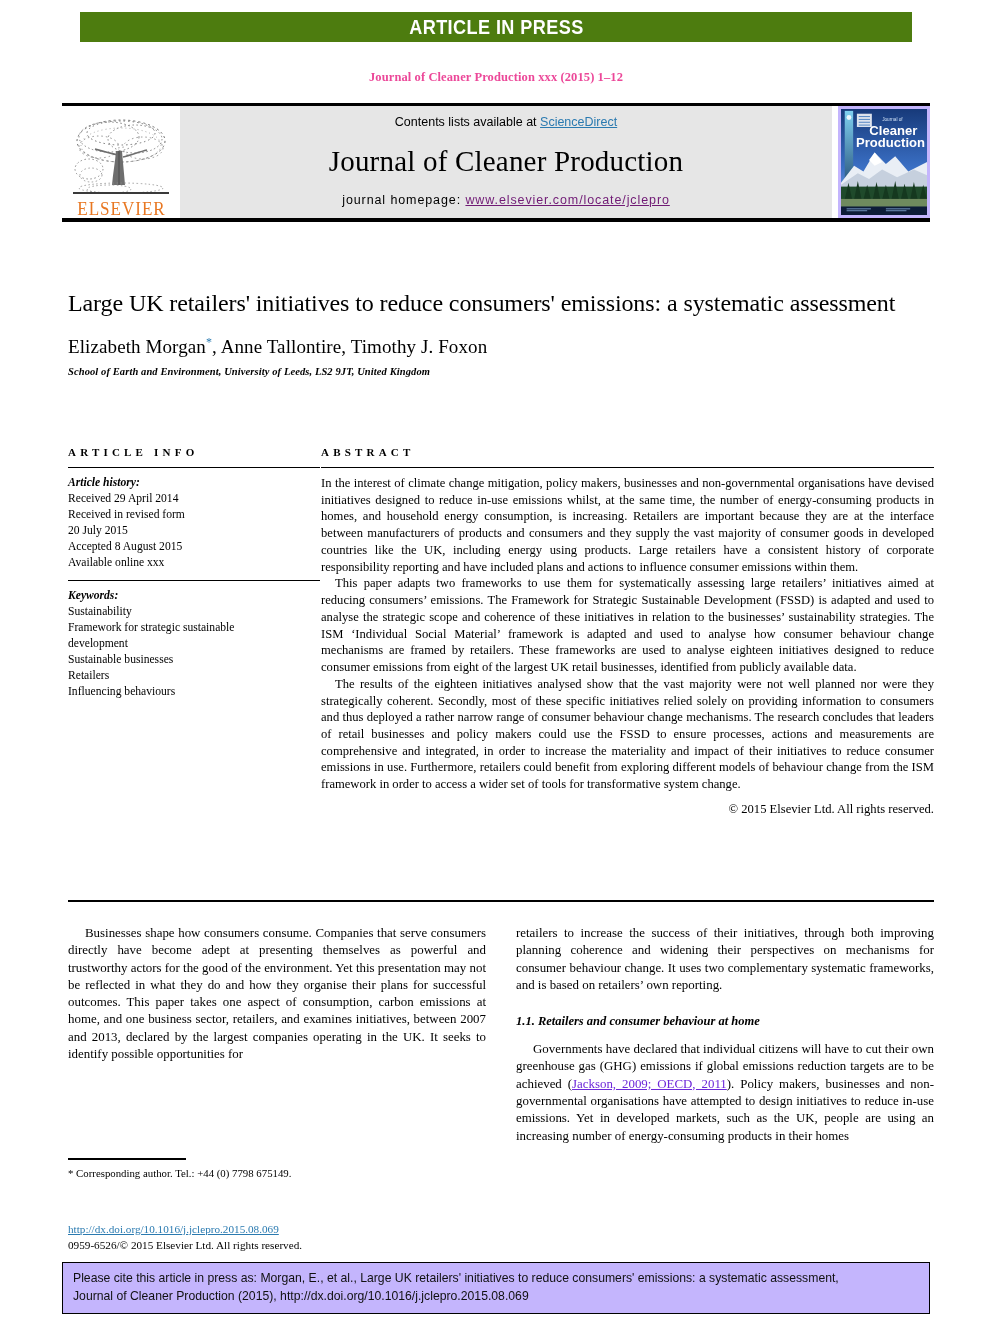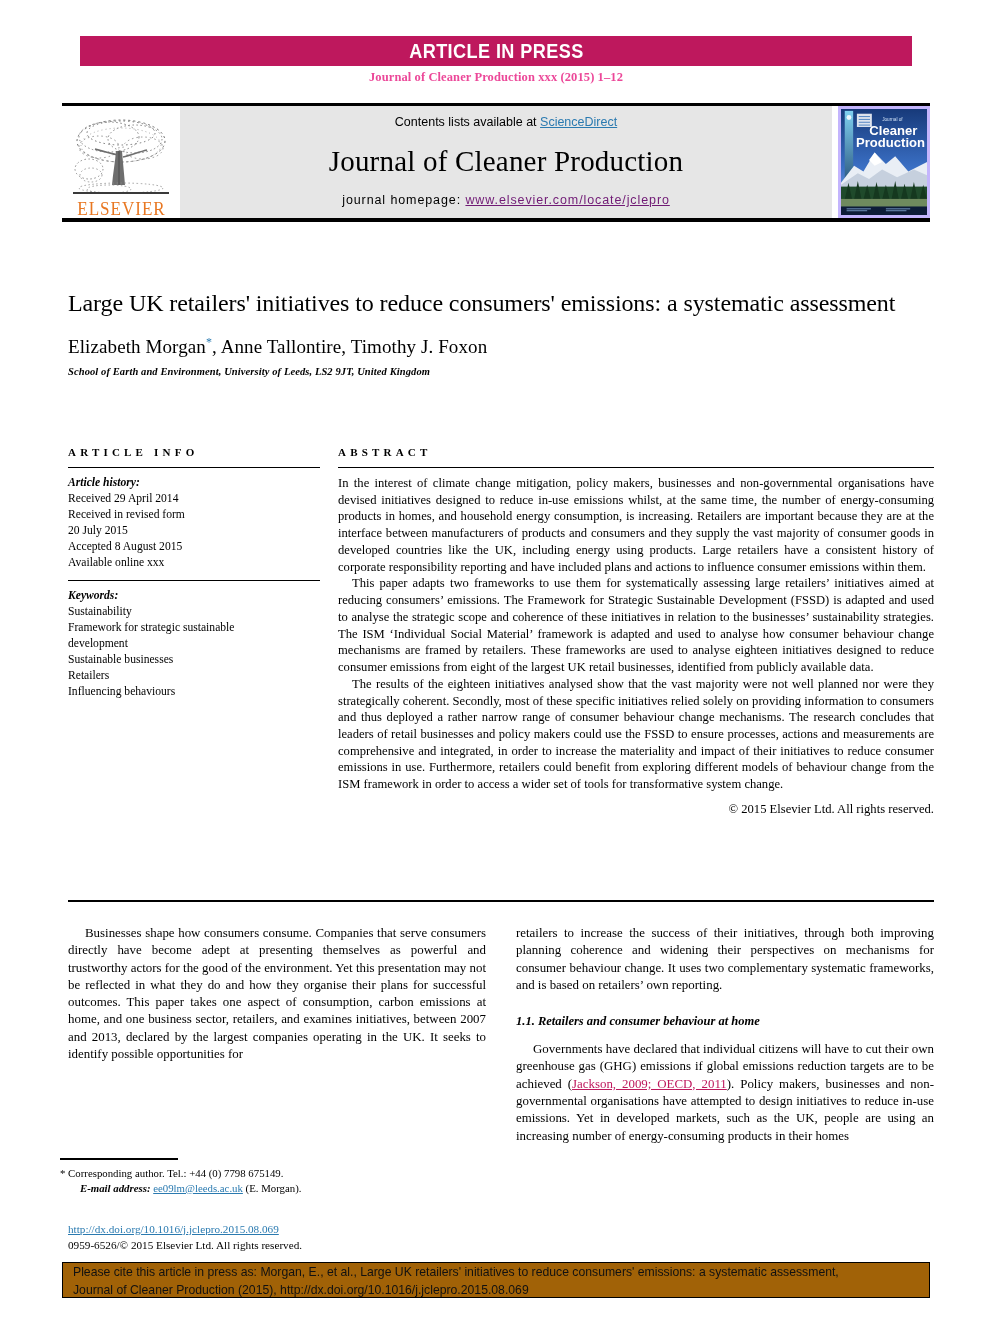--- a/index.html
+++ b/index.html
@@ -16,25 +16,24 @@
     overflow: hidden;
   }
 
   
   .aip-banner {
     position: absolute;
     left: 80px;
     top: 12px;
     width: 832px;
     height: 30px;
-    background: #be185d;
+    background: #4d7c0f;
     display: flex;
     align-items: center;
     justify-content: center;
-    margin-top: 24px;
   }
   .aip-banner .aip-text {
     font-family: "Liberation Sans", sans-serif;
     font-weight: bold;
     font-size: 21px;
     letter-spacing: 0.5px;
     color: #ffffff;
     transform: scaleX(0.86);
   }
 
@@ -169,21 +168,21 @@
     letter-spacing: 0.1px;
   }
 
   
   .info-abstract {
     position: absolute;
     left: 68px;
     top: 446px;
     width: 866px;
     display: flex;
-    gap: 18px;
+    gap: 1px;
   }
   .col-info { width: 252px; flex: 0 0 252px; }
   .col-abs  { flex: 1 1 auto; }
 
   .sec-head {
     font-family: "Liberation Serif", serif;
     font-size: 11px;
     font-weight: bold;
     letter-spacing: 4.2px;
     margin-bottom: 9px;
@@ -246,26 +245,26 @@
   }
   p.body-para {
     font-size: 12.9px;
     line-height: 1.34;
     text-align: justify;
     margin: 0;
     text-indent: 17px;
     hyphens: auto;
   }
   p.body-para.cont { text-indent: 0; }
-  .ref-link { color: #be185d; }
+  .ref-link { color: #6d28d9; }
 
   
   .footnote {
     position: absolute;
-    left: 60px;
+    left: 68px;
     top: 1158px;
     width: 418px;
   }
   .fn-rule {
     width: 118px;
     height: 1.5px;
     background: #000;
     margin-bottom: 6px;
   }
   .fn-line {
@@ -286,25 +285,25 @@
     line-height: 1.4;
   }
   .doi-link { color: #2a7ab0; }
 
   
   .cite-box {
     position: absolute;
     left: 62px;
     top: 1262px;
     width: 868px;
-    height: 36px;
-    background: #a16207;
+    height: 52px;
+    background: #c4b5fd;
     border: 1.5px solid #000;
     box-sizing: border-box;
-    padding: 1px 10px 0 10px;
+    padding: 7px 10px 0 10px;
   }
   .cite-text {
     font-family: "Liberation Sans", sans-serif;
     font-size: 12.6px;
     line-height: 1.42;
     color: #111;
     transform: scaleX(0.97);
     transform-origin: left top;
   }
 </style>
@@ -471,25 +470,20 @@
     <p class="body-para cont">retailers to increase the success of their initiatives, through both improving planning coherence and widening their perspectives on mechanisms for consumer behaviour change. It uses two complementary systematic frameworks, and is based on retailers’ own reporting.</p>
     <h3 class="sub-head">1.1. Retailers and consumer behaviour at home</h3>
     <p class="body-para"><span>Governments have declared that individual citizens will have to cut their own greenhouse gas (GHG) emissions if global emissions reduction targets are to be achieved (</span><a href="#" class="ref-link">Jackson, 2009; OECD, 2011</a><span>). Policy makers, businesses and non-governmental organisations have attempted to design initiatives to reduce in-use emissions. Yet in developed markets, such as the UK, people are using an increasing number of energy-consuming products in their homes</span></p>
   </div>
 
 </div>
 
 <div class="footnote">
   <div class="fn-rule"></div>
   <div class="fn-line">* Corresponding author. Tel.: +44 (0) 7798 675149.</div>
-  <div class="fn-line" style="padding-left:20px;text-indent:0;">
-    <span class="fn-italic">E-mail address:</span>
-    <a href="#" class="fn-mail">ee09lm@leeds.ac.uk</a>
-    <span>(E. Morgan).</span>
-  </div>
 </div>
 
 <div class="doi-block">
   <a href="#" class="doi-link">http://dx.doi.org/10.1016/j.jclepro.2015.08.069</a>
   <div>0959-6526/© 2015 Elsevier Ltd. All rights reserved.</div>
 </div>
 
 <div class="cite-box">
   <div class="cite-text">Please cite this article in press as: Morgan, E., et al., Large UK retailers' initiatives to reduce consumers' emissions: a systematic assessment,</div>
   <div class="cite-text">Journal of Cleaner Production (2015), http://dx.doi.org/10.1016/j.jclepro.2015.08.069</div>

